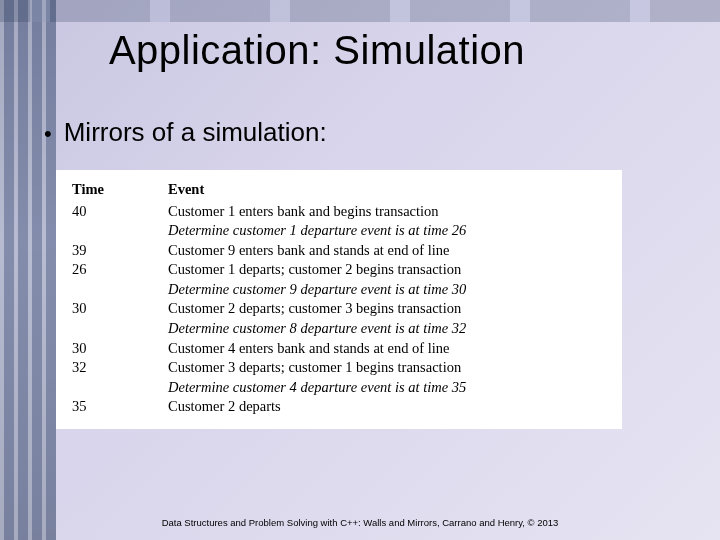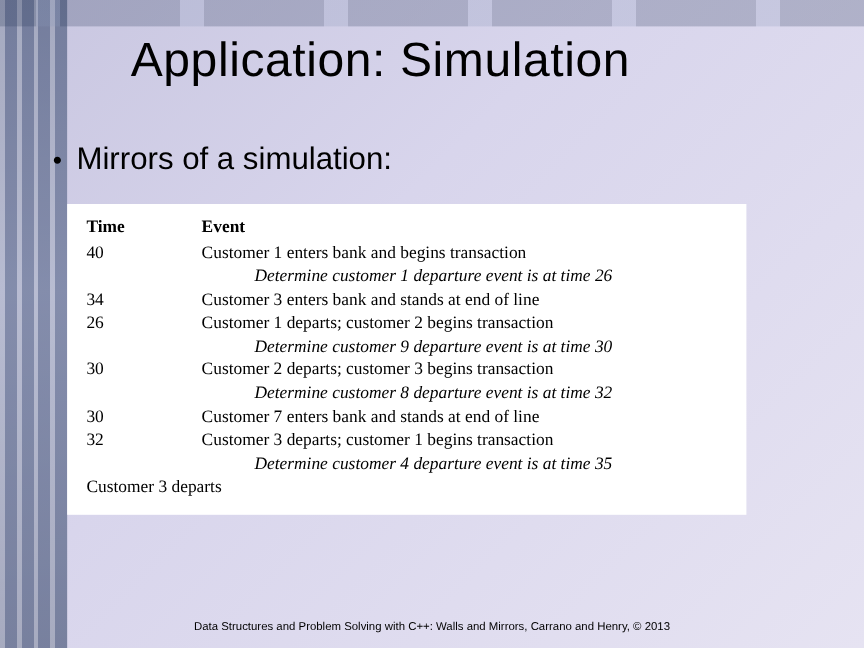--- a/index.html
+++ b/index.html
@@ -57,21 +57,21 @@
     background: #fff;
     margin: 0 auto;
     width: 566px;
     padding: 10px 16px 12px 16px;
     font-family: "Times New Roman", Times, serif;
   }
   .trow { display: flex; font-size: 14.5px; color: #000; line-height: 1.35; }
   .trow.header { font-weight: bold; margin-bottom: 2px; }
   .tcell-time { width: 96px; flex-shrink: 0; }
   .tcell-event { flex: 1; }
-  .italic { font-style: italic; gap: 44px; }
+  .italic { font-style: italic; }
   .footer {
     position: absolute;
     bottom: 12px;
     left: 0;
     width: 720px;
     text-align: center;
     font-size: 9.5px;
     color: #000;
   }
 </style>
@@ -98,52 +98,53 @@
     <div id="rows-mount">
         <div class="trow">
           <div class="tcell-time">40</div>
           <div class="tcell-event">Customer 1 enters bank and begins transaction</div>
         </div>
         <div class="trow italic">
           <div class="tcell-time"></div>
           <div class="tcell-event">Determine customer 1 departure event is at time 26</div>
         </div>
         <div class="trow">
-          <div class="tcell-time">34</div>
-          <div class="tcell-event">Customer 3 enters bank and stands at end of line</div>
+          <div class="tcell-time">39</div>
+          <div class="tcell-event">Customer 9 enters bank and stands at end of line</div>
         </div>
         <div class="trow">
           <div class="tcell-time">26</div>
           <div class="tcell-event">Customer 1 departs; customer 2 begins transaction</div>
         </div>
         <div class="trow italic">
           <div class="tcell-time"></div>
           <div class="tcell-event">Determine customer 9 departure event is at time 30</div>
         </div>
         <div class="trow">
           <div class="tcell-time">30</div>
           <div class="tcell-event">Customer 2 departs; customer 3 begins transaction</div>
         </div>
         <div class="trow italic">
           <div class="tcell-time"></div>
           <div class="tcell-event">Determine customer 8 departure event is at time 32</div>
         </div>
         <div class="trow">
           <div class="tcell-time">30</div>
-          <div class="tcell-event">Customer 7 enters bank and stands at end of line</div>
+          <div class="tcell-event">Customer 4 enters bank and stands at end of line</div>
         </div>
         <div class="trow">
           <div class="tcell-time">32</div>
           <div class="tcell-event">Customer 3 departs; customer 1 begins transaction</div>
         </div>
         <div class="trow italic">
           <div class="tcell-time"></div>
           <div class="tcell-event">Determine customer 4 departure event is at time 35</div>
         </div>
         <div class="trow">
-          <div class="tcell-event">Customer 3 departs</div>
+          <div class="tcell-time">35</div>
+          <div class="tcell-event">Customer 2 departs</div>
         </div>
       </div>
   </div>
 
 </div>
 
 <div class="footer">Data Structures and Problem Solving with C++: Walls and Mirrors, Carrano and Henry, © 2013</div>
 
 </body></html>

